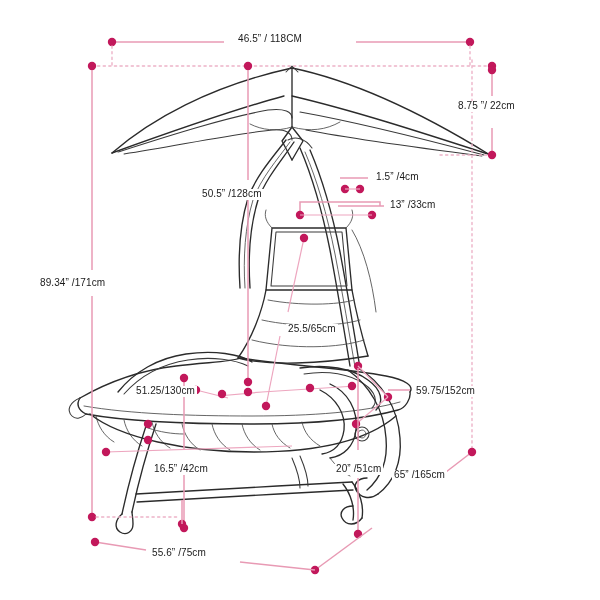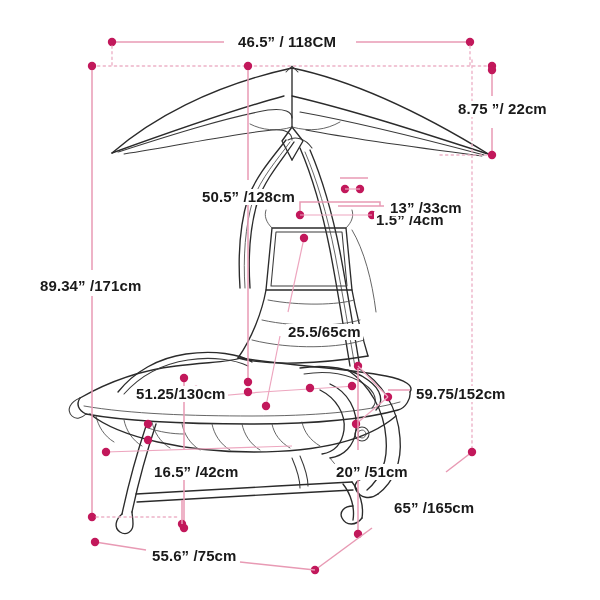--- a/index.html
+++ b/index.html
@@ -23,22 +23,22 @@
   #drawing {
     position: absolute;
     left: 0;
     top: 0;
     width: 600px;
     height: 600px;
   }
   .dim-label {
     position: absolute;
     font-family: "Liberation Sans", "DejaVu Sans", sans-serif;
-    font-weight: bold;
-    font-size: 15px;
+    font-weight: normal;
+    font-size: 10px;
     color: #1a1a1a;
     white-space: nowrap;
     letter-spacing: 0.1px;
     background: #ffffff;
     padding: 0 2px;
     line-height: 1.05;
   }
 </style>
 </head>
 <body>
@@ -301,35 +301,35 @@
       <circle class="mk" cx="182" cy="524" r="4.2"></circle>
       <line class="dimline" x1="182" y1="500" x2="182" y2="524"></line>
     </g>
 
   </svg>
 
   <div class="dim-label" style="left:236px; top:34px;">46.5”  / 118CM</div>
 
   <div class="dim-label" style="left:456px; top:101px;">8.75 ”/ 22cm</div>
 
-  <div class="dim-label" style="left:374px; top:172px;margin-top:40px;">1.5”  /4cm</div>
+  <div class="dim-label" style="left:374px; top:172px;">1.5”  /4cm</div>
 
   <div class="dim-label" style="left:388px; top:200px;text-align:center;">13”  /33cm</div>
 
   <div class="dim-label" style="left:200px; top:189px;">50.5”  /128cm</div>
 
   <div class="dim-label" style="left:38px; top:278px;">89.34”  /171cm</div>
 
   <div class="dim-label" style="left:286px; top:324px;">25.5/65cm</div>
 
   <div class="dim-label" style="left:134px; top:386px;">51.25/130cm</div>
 
   <div class="dim-label" style="left:414px; top:386px;text-align:right;">59.75/152cm</div>
 
   <div class="dim-label" style="left:152px; top:464px;">16.5”  /42cm</div>
 
   <div class="dim-label" style="left:334px; top:464px;">20”  /51cm</div>
 
-  <div class="dim-label" style="left:392px; top:500px;">65”  /165cm</div>
+  <div class="dim-label" style="left:392px; top:470px;">65”  /165cm</div>
 
   <div class="dim-label" style="left:150px; top:548px;">55.6”  /75cm</div>
 
 </div>
 
 </body></html>

